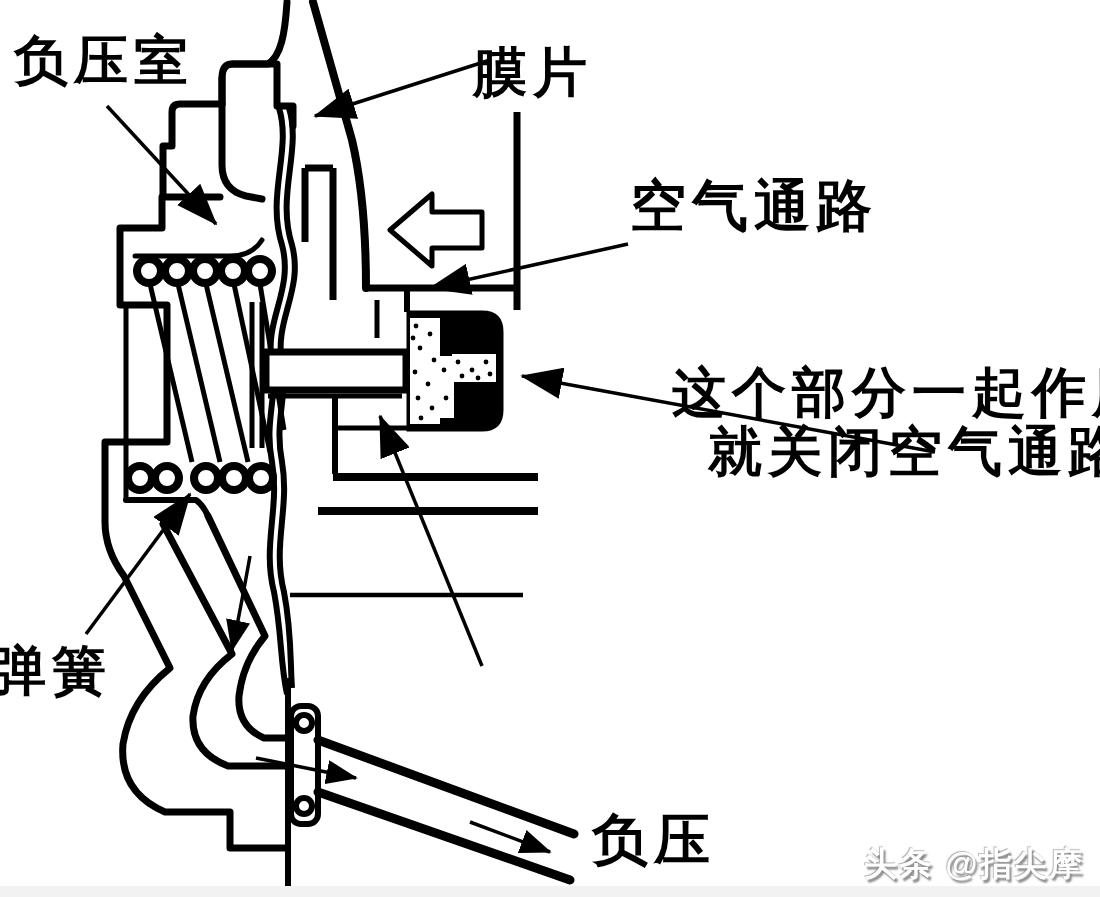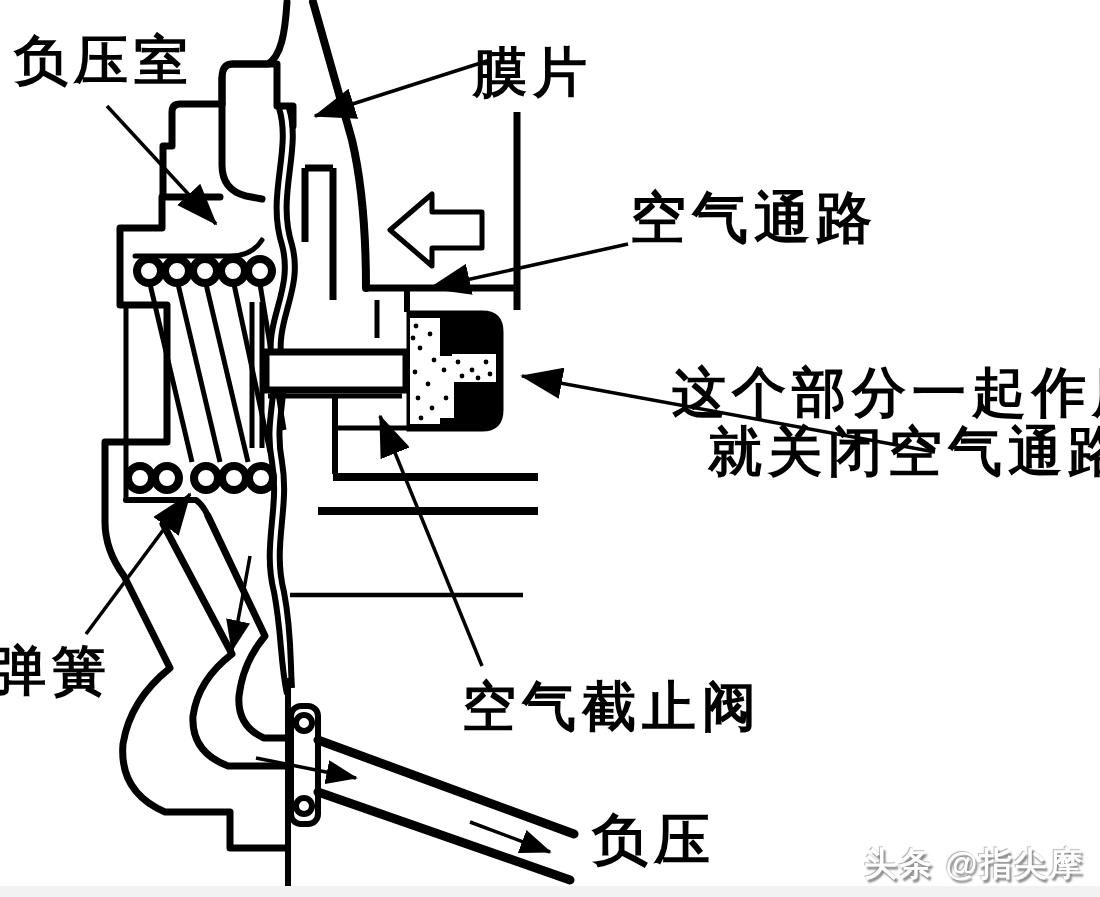--- a/index.html
+++ b/index.html
@@ -15,21 +15,21 @@
     position:absolute;
     color:#000;
     font-weight:700;
     white-space:nowrap;
     letter-spacing:6px;
     line-height:1.1;
     user-select:none;
   }
   .lbl-vacuum-chamber{left:14px;top:32px;font-size:54px;}
   .lbl-diaphragm{left:473px;top:16px;font-size:54px;margin-top:28px;}
-  .lbl-air-passage{left:630px;top:188px;font-size:56px;}
+  .lbl-air-passage{left:630px;top:180px;font-size:56px;font-family:Liberation Mono, monospace;}
   .lbl-valve-note{left:672px;top:364px;font-size:54px;}
   .lbl-valve-note .line2{padding-left:36px;}
   .lbl-spring{left:-8px;top:642px;font-size:54px;}
   .lbl-cutoff{left:462px;top:678px;font-size:54px;}
   .lbl-vacuum{left:592px;top:810px;font-size:56px;}
   .watermark{
     position:absolute;left:864px;top:842px;
     font-family:"Liberation Sans","DejaVu Sans",sans-serif;
     font-size:33px;font-weight:700;
     color:#ffffff;
@@ -187,20 +187,19 @@
 
   <div class="lbl lbl-air-passage">空气通路</div>
 
   <div class="lbl lbl-valve-note">
     <div>这个部分一起作用</div>
     <div class="line2">就关闭空气通路</div>
   </div>
 
   <div class="lbl lbl-spring">弹簧</div>
 
-  <div class="lbl lbl-cutoff">空气截止阀</div>
 
   <div class="lbl lbl-vacuum">负压</div>
 
   <div class="watermark">头条 @指尖摩托</div>
 
   <div class="footer-bar"></div>
 </div>
 
 </body></html>

